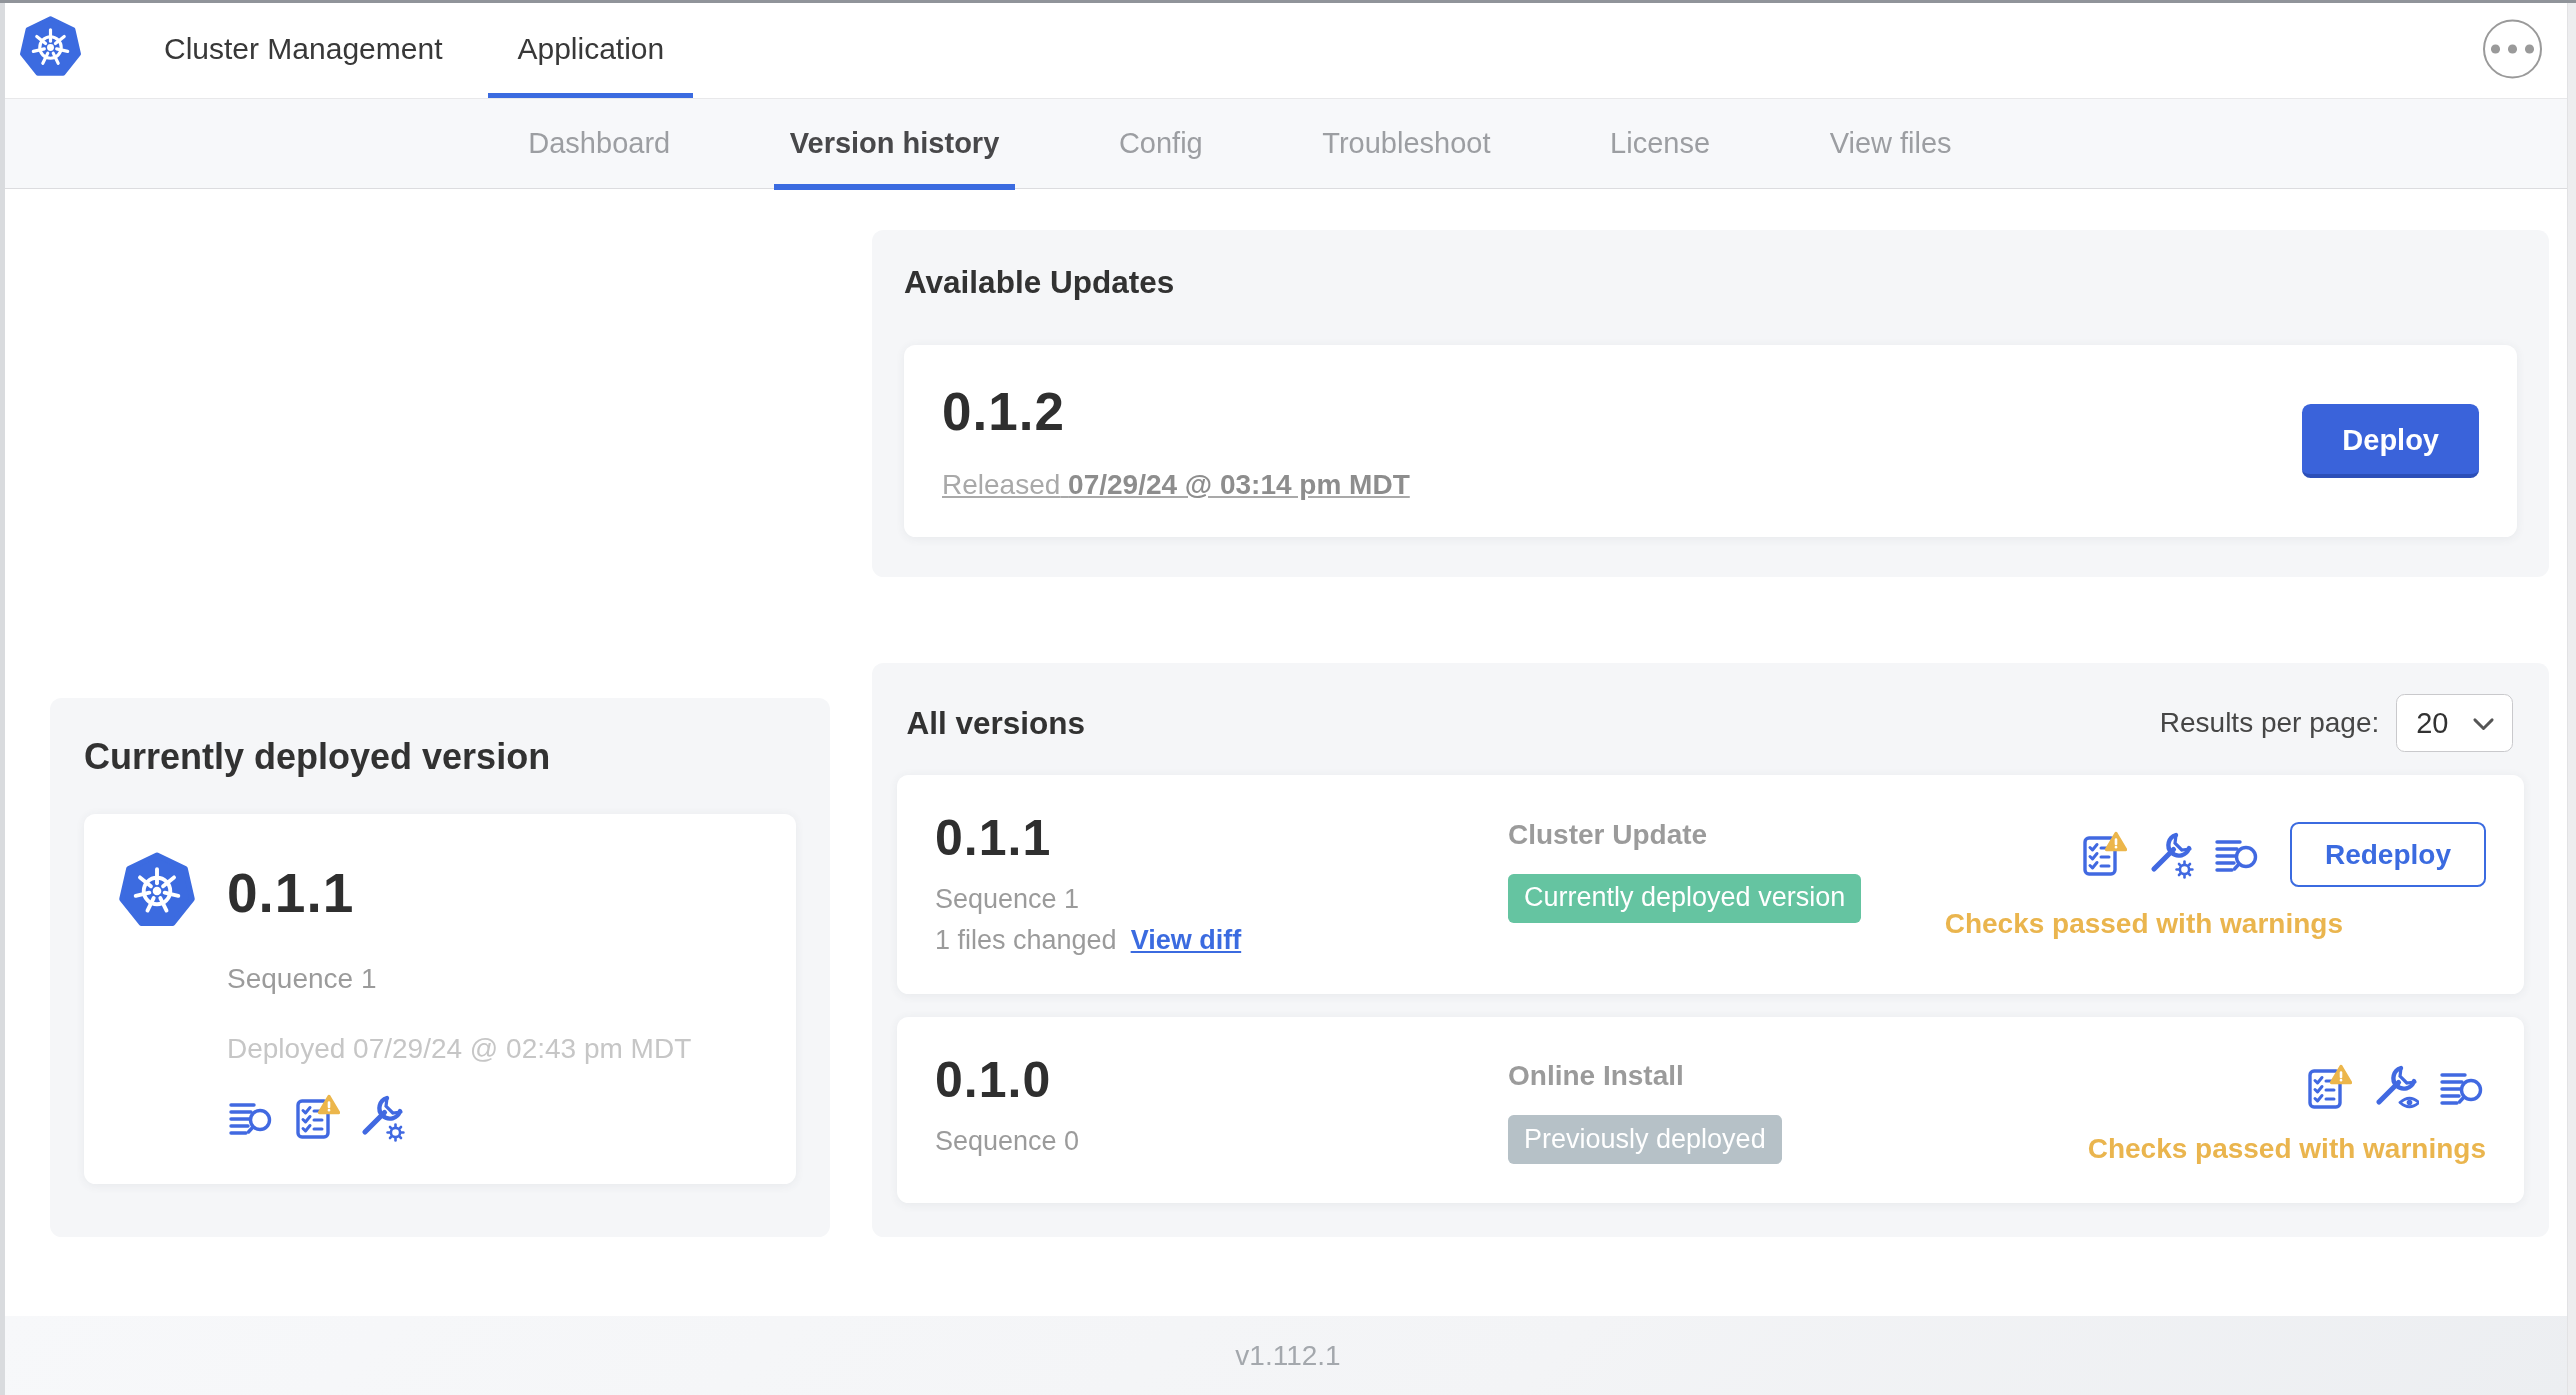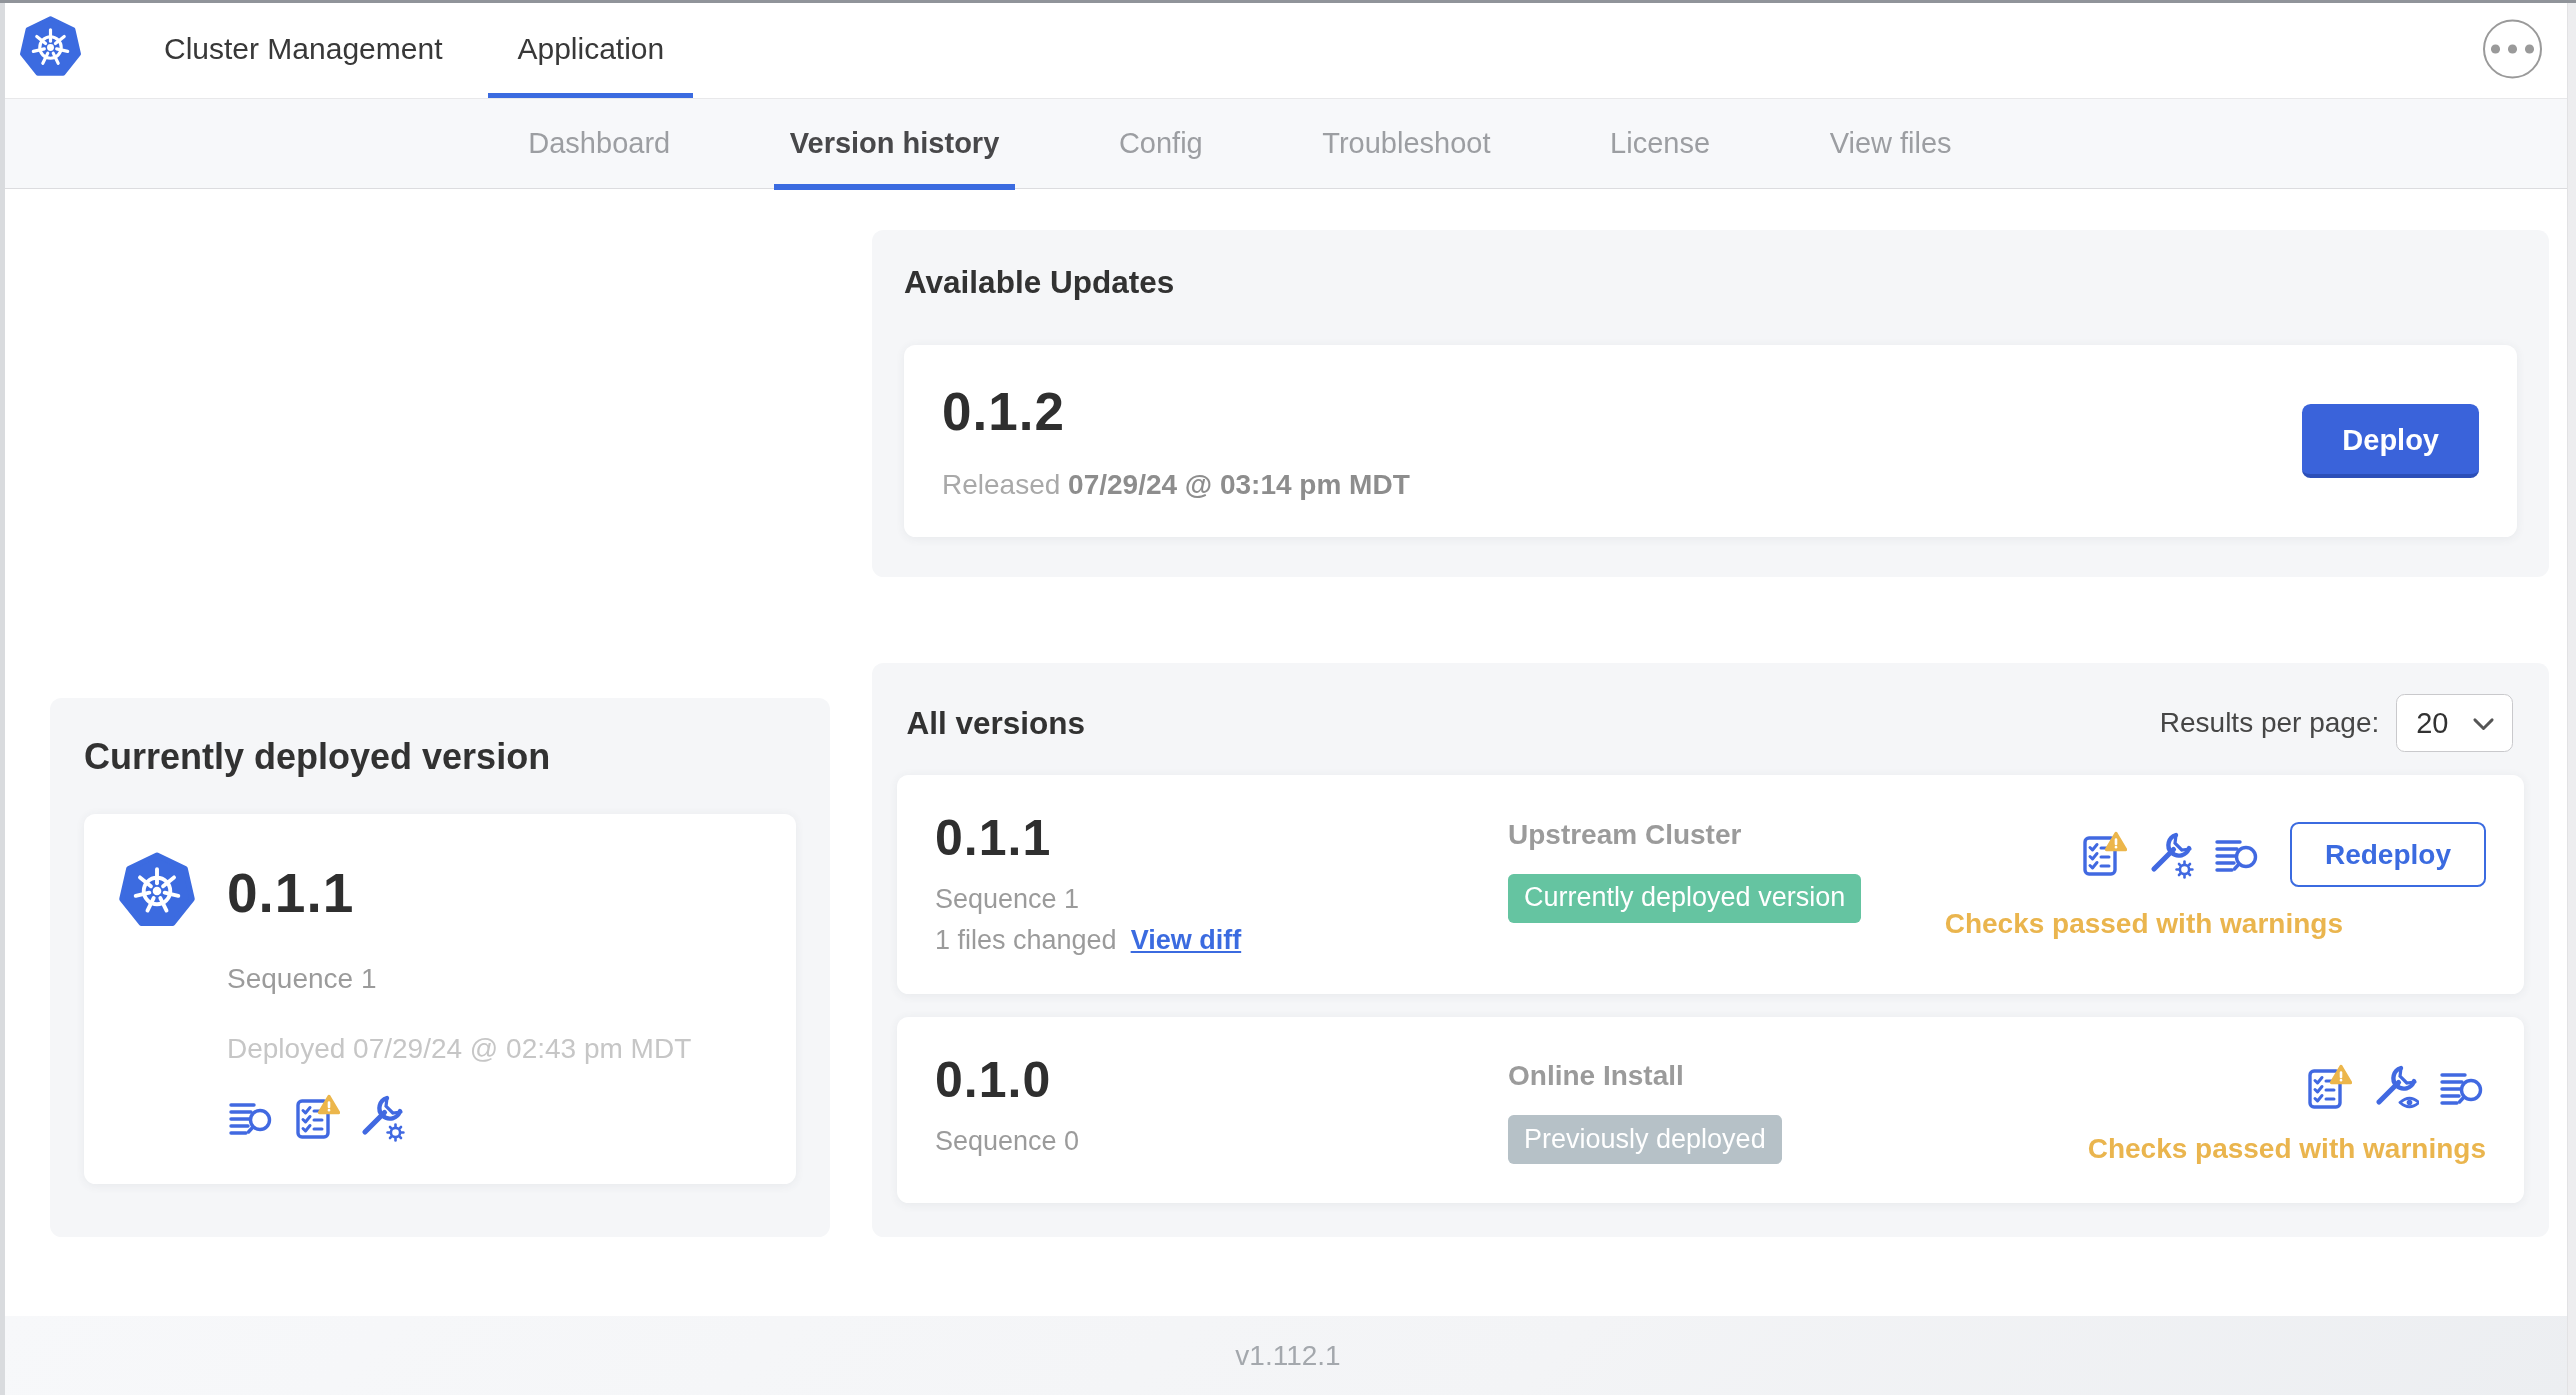--- a/index.html
+++ b/index.html
@@ -71,21 +71,21 @@
   .v-icon { width:48px; height:48px; display:inline-flex; cursor:pointer; }
 
   
   .right-col { flex:1; min-width:0; }
   .section-title { font-size:31.5px; font-weight:600; color:#323232; }
 
   .updates-card { padding:34px 32px 40px 32px; margin-bottom:86px; }
   .updates-title { margin-bottom:44px; }
   .update-inner { padding:36px 38px; display:flex; align-items:center; justify-content:space-between; }
   .update-version { font-size:53px; font-weight:700; color:#2f2f2f; letter-spacing:1px; }
-  .released-line { margin-top:27px; font-size:28px; color:#a9a9a9; }
+  .released-line { margin-top:27px; font-size:28px; color:#a9a9a9;text-decoration:underline; }
   .released-line b { color:#8d8d8d; font-weight:700; }
   .deploy-btn {
     background:#3a63da; color:#ffffff; font-size:29px; font-weight:700;
     font-family:"Liberation Sans", sans-serif;
     border:none; border-bottom:4.8px solid #2c4fb8; border-radius:8.6px;
     padding:20px 40px 17px 40px; cursor:pointer;
   }
 
   .allversions-card { padding:31px 25px 34px 25px; }
   .allversions-head { display:flex; align-items:center; justify-content:space-between; margin:0 11.5px 15.3px 9.5px; }
@@ -307,21 +307,21 @@
       <div class="card-white version-row">
         <div class="vr-left">
           <div class="row-version">0.1.1</div>
           <div class="vr-seq">Sequence 1</div>
           <div class="vr-files">
             <span>1 files changed</span>
             <a class="view-diff">View diff</a>
           </div>
         </div>
         <div class="vr-mid">
-          <div class="vr-source">Upstream Cluster</div>
+          <div class="vr-source">Cluster Update</div>
           <span class="badge badge-green">Currently deployed version</span>
         </div>
         <div class="vr-right">
           <div class="vr-actions">
             <div class="icon-row small-gap">
               <span class="v-icon">
                 <svg width="48" height="48" viewBox="0 0 48 48">
                     <use href="#def-preflight"></use>
                   </svg>
               </span>

